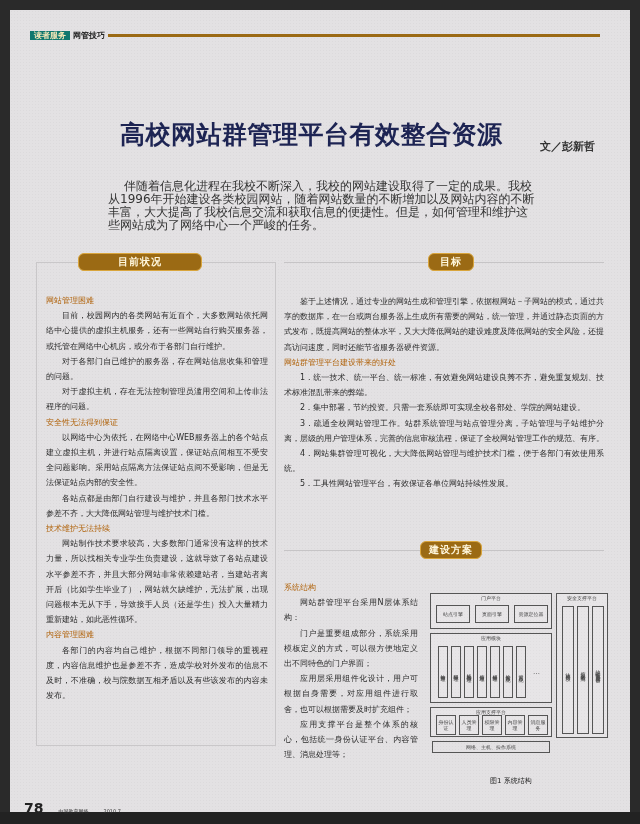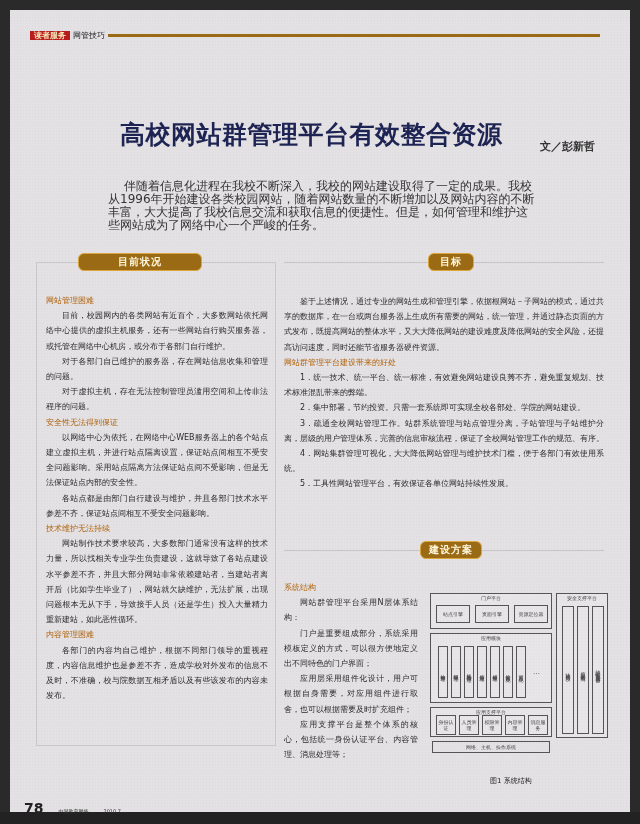--- a/index.html
+++ b/index.html
@@ -2,22 +2,22 @@
 <html><head>
 <meta charset="utf-8">
 <style>
   html, body { margin:0; padding:0; }
   body { width:640px; height:824px; background:#2a2a2a; position:relative; overflow:hidden;
          font-family:"DejaVu Sans", "Liberation Sans", sans-serif; color:#2a2a2a; }
   .page { position:absolute; left:10px; top:10px; width:620px; height:804px; background:#e3e1e3;
           background-image: radial-gradient(rgba(0,0,0,0.03) 1px, transparent 1px); background-size:3px 3px; }
   .bottom-bar { position:absolute; left:0; top:812px; width:640px; height:12px; background:#222; }
   .header { position:absolute; left:30px; top:30px; width:570px; height:10px; display:flex; align-items:center; }
-  .hdr-tag { background:#b91c1c; color:#f5e7b8; font-size:8px; font-weight:bold; padding:0 4px; height:9px; line-height:9px; }
-  .hdr-sec { font-size:8px; font-weight:normal; color:#222; margin:0 3px; }
+  .hdr-tag { background:#0f766e; color:#f5e7b8; font-size:8px; font-weight:bold; padding:0 4px; height:9px; line-height:9px; }
+  .hdr-sec { font-size:8px; font-weight:bold; color:#222; margin:0 3px; }
   .hdr-rule { flex:1; height:3px; background:#9b6a14; }
   .title { position:absolute; left:120px; top:118px; font-size:25px; font-weight:bold; color:#1d2453; letter-spacing:0.5px; }
   .author { position:absolute; left:540px; top:139px; font-size:11px; font-weight:bold; color:#333; }
   .intro { position:absolute; left:108px; top:180px; width:430px; font-size:12px; line-height:13px; color:#333; text-indent:16px; }
   .pill { position:absolute; background:#9b6a14; color:#fff7dc; font-size:10px; font-weight:bold; text-align:center;
           border-radius:6px; border:1.5px solid #d9a53c; height:16px; line-height:16px; letter-spacing:1px; }
   .hrule { position:absolute; height:1px; background:#c6c4c6; }
   .leftbox { position:absolute; left:36px; top:262px; width:238px; height:482px; border:1px solid #c9c7c9; }
   .col { position:absolute; font-size:8px; line-height:15.2px; color:#2c2c2c; }
   .col p { margin:0; text-indent:16px; text-align:justify; }
@@ -50,21 +50,21 @@
 
 <div class="leftbox"></div>
 <div class="pill" style="left:78px;top:253px;width:122px;">目前状况</div>
 <div class="col" id="col-current" style="left:46px;top:293px;width:222px;">
     <p class="sub">网站管理困难</p>
     <p>目前，校园网内的各类网站有近百个，大多数网站依托网络中心提供的虚拟主机服务，还有一些网站自行购买服务器，或托管在网络中心机房，或分布于各部门自行维护。</p>
     <p>对于各部门自已维护的服务器，存在网站信息收集和管理的问题。</p>
     <p>对于虚拟主机，存在无法控制管理员滥用空间和上传非法程序的问题。</p>
     <p class="sub">安全性无法得到保证</p>
     <p>以网络中心为依托，在网络中心WEB服务器上的各个站点建立虚拟主机，并进行站点隔离设置，保证站点间相互不受安全问题影响。采用站点隔离方法保证站点间不受影响，但是无法保证站点内部的安全性。</p>
-    <p>各站点都是由部门自行建设与维护，并且各部门技术水平参差不齐，保证站点间相互不受安全问题影响。</p>
+    <p>各站点都是由部门自行建设与维护，并且各部门技术水平参差不齐，大大降低网站管理与维护技术门槛。</p>
     <p class="sub">技术维护无法持续</p>
     <p>网站制作技术要求较高，大多数部门通常没有这样的技术力量，所以找相关专业学生负责建设，这就导致了各站点建设水平参差不齐，并且大部分网站非常依赖建站者，当建站者离开后（比如学生毕业了），网站就欠缺维护，无法扩展，出现问题根本无从下手，导致接手人员（还是学生）投入大量精力重新建站，如此恶性循环。</p>
     <p class="sub">内容管理困难</p>
     <p>各部门的内容均自己维护，根据不同部门领导的重视程度，内容信息维护也是参差不齐，造成学校对外发布的信息不及时，不准确，校与院数据互相矛盾以及有些该发布的内容未发布。</p>
   </div>
 
 <div class="hrule" style="left:284px;top:262px;width:320px;"></div>
 <div class="pill" style="left:428px;top:253px;width:44px;">目标</div>
 <div class="col" id="col-goal" style="left:284px;top:294px;width:320px;">
     <p>鉴于上述情况，通过专业的网站生成和管理引擎，依据根网站－子网站的模式，通过共享的数据库，在一台或两台服务器上生成所有需要的网站，统一管理，并通过静态页面的方式发布，既提高网站的整体水平，又大大降低网站的建设难度及降低网站的安全风险，还提高访问速度，同时还能节省服务器硬件资源。</p>

